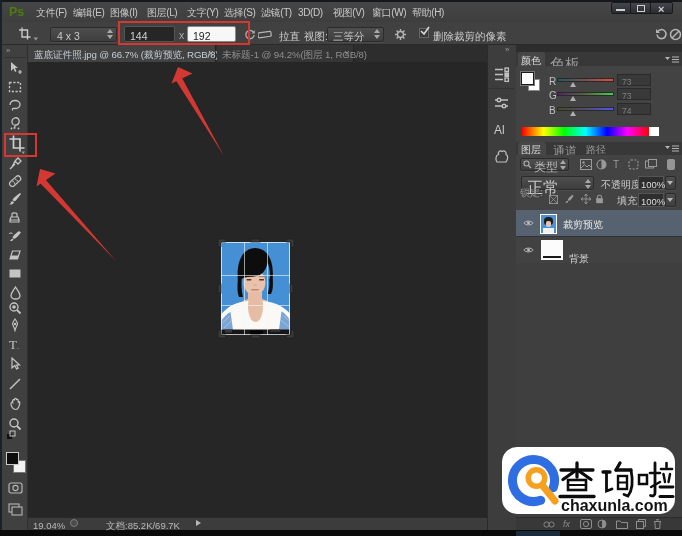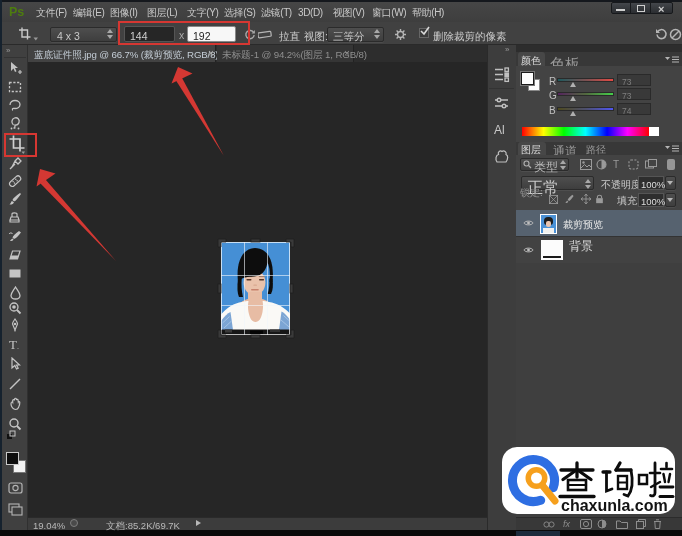--- a/index.html
+++ b/index.html
@@ -397,21 +397,21 @@
 <div class="abs" style="left:543px;top:228px;width:11px;height:5px;background:#f2f2f0"></div>
 <div class="abs t" style="left:563px;top:220px;font-size:10px;color:#e8e8e8">裁剪预览</div>
 <div class="abs" style="left:516px;top:236px;width:166px;height:1px;background:#333"></div>
 <div class="abs" style="left:516px;top:237px;width:166px;height:26px;background:#424242"></div>
 <svg class="abs" style="left:523px;top:246px" width="11" height="8" viewBox="0 0 13 9">
         <path d="M1 4.5 C3 1.5 10 1.5 12 4.5 C10 7.5 3 7.5 1 4.5 Z" fill="none" stroke="#bdbdbd" stroke-width="1.1"></path>
         <circle cx="6.5" cy="4.5" r="1.7" fill="#bdbdbd"></circle>
       </svg>
 <div class="abs" style="left:541px;top:240px;width:22px;height:20px;background:#fcfcfc"></div>
 <div class="abs" style="left:543px;top:256px;width:18px;height:2px;background:#1a1a1a"></div>
-<div class="abs t" style="left:569px;top:240px;font-size:12px;color:#d5d5d5">背景</div>
+<div class="abs t" style="left:569px;top:254px;font-size:10px;color:#d5d5d5">背景</div>
 
 <div class="abs" style="left:516px;top:517px;width:166px;height:13px;background:#383838;border-top:1px solid #2b2b2b"></div>
 <svg class="abs" style="left:543px;top:521px" width="12" height="7" viewBox="0 0 12 7">
         <circle cx="3.5" cy="3.5" r="2.6" fill="none" stroke="#868686"></circle>
         <circle cx="8.5" cy="3.5" r="2.6" fill="none" stroke="#868686"></circle>
       </svg>
 <div class="abs t" style="left:563px;top:520px;font-size:9px;color:#8e8e8e;font-style:italic">fx</div>
 <svg class="abs" style="left:580px;top:519px" width="12" height="10" viewBox="0 0 12 10">
         <rect x="0.5" y="0.5" width="11" height="9" rx="1.5" fill="none" stroke="#8e8e8e"></rect>
         <circle cx="6" cy="5" r="2.6" fill="none" stroke="#8e8e8e"></circle>

